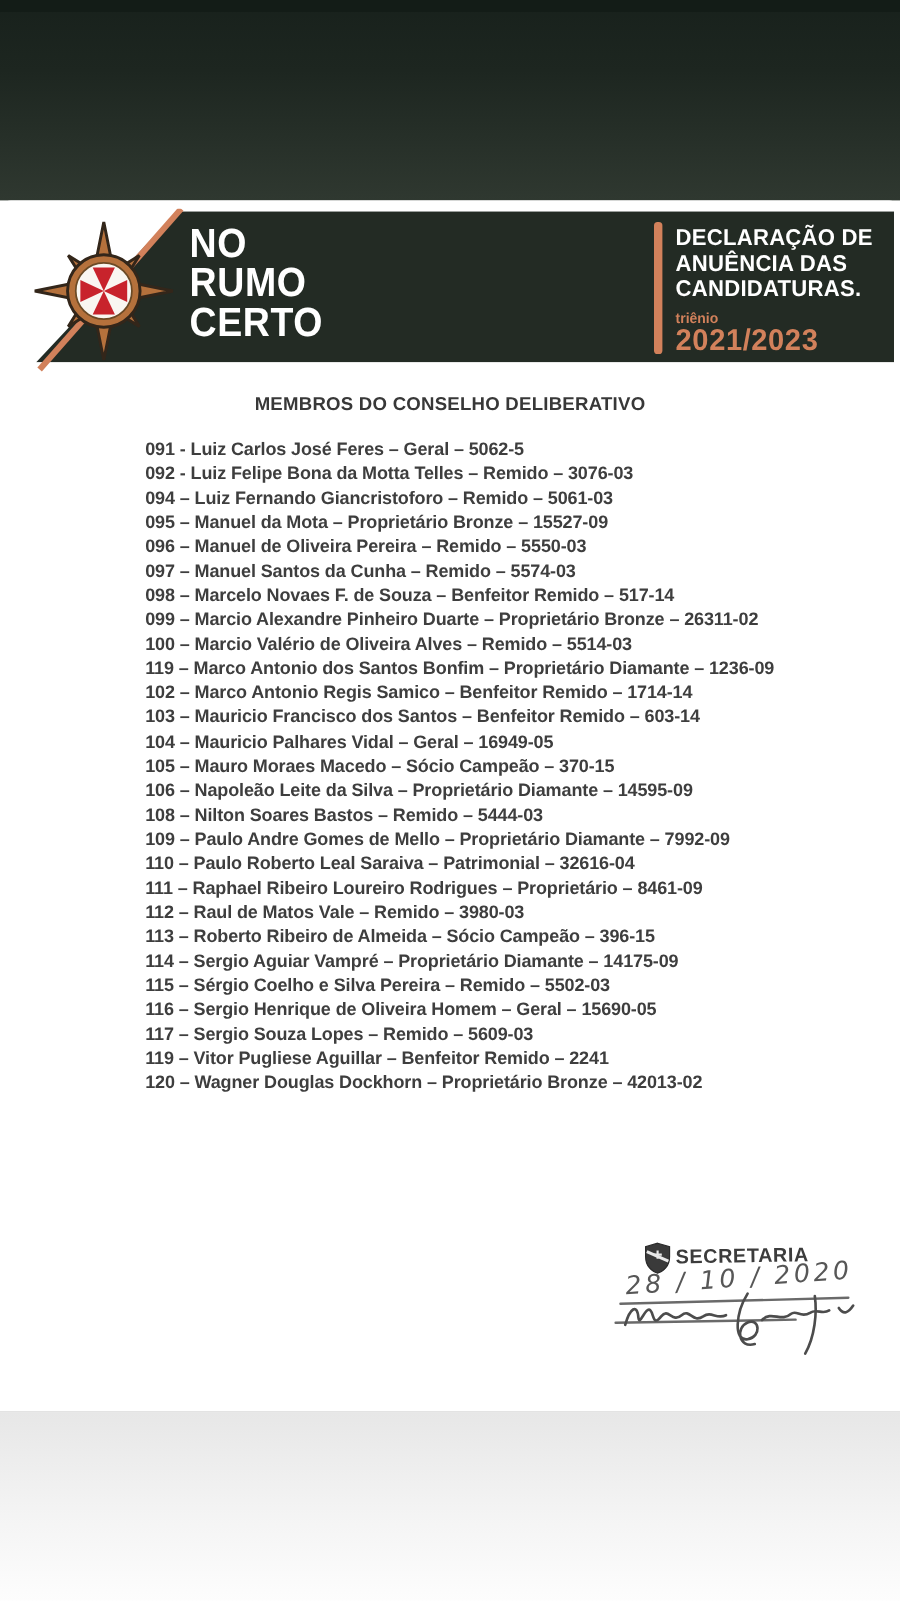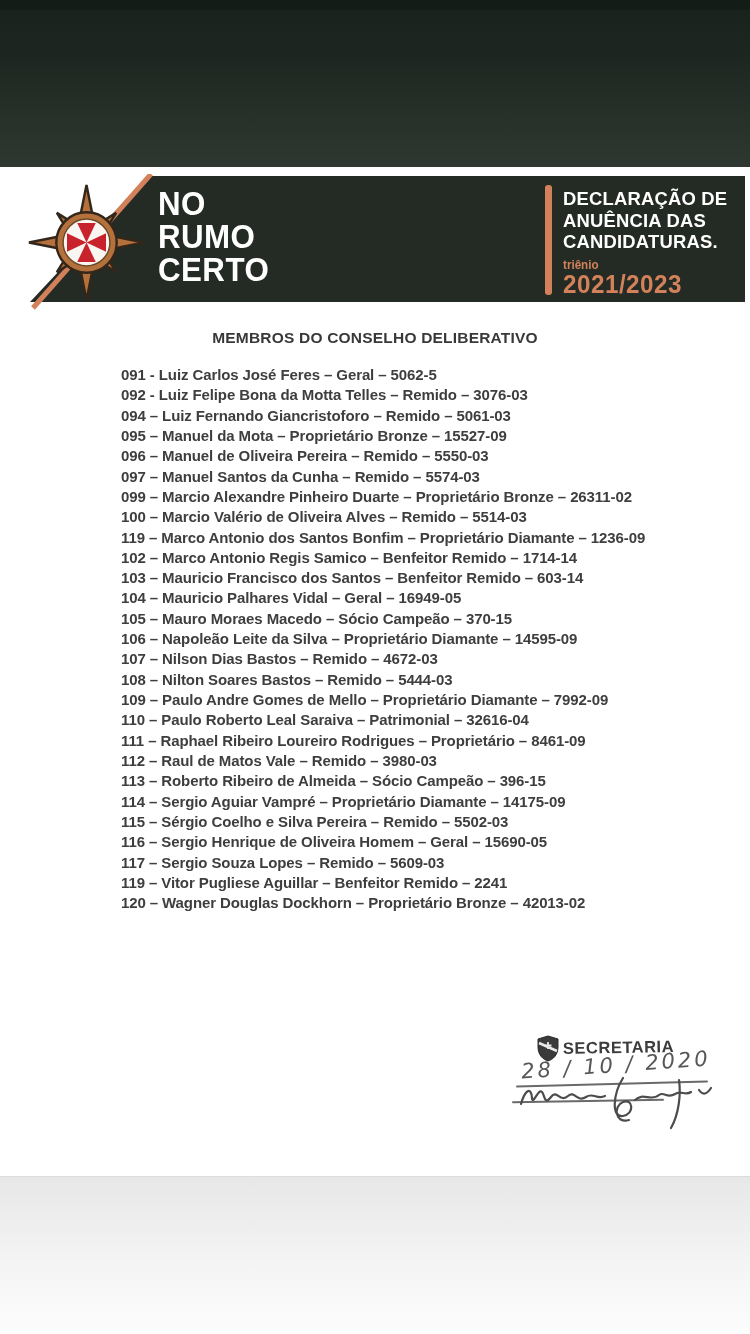--- a/index.html
+++ b/index.html
@@ -145,29 +145,29 @@
 
 <div class="doc-title">MEMBROS DO CONSELHO DELIBERATIVO</div>
 
 <div class="member-list">
   <div class="member-row">091 - Luiz Carlos José Feres – Geral – 5062-5</div>
   <div class="member-row">092 - Luiz Felipe Bona da Motta Telles – Remido – 3076-03</div>
   <div class="member-row">094 – Luiz Fernando Giancristoforo – Remido – 5061-03</div>
   <div class="member-row">095 – Manuel da Mota – Proprietário Bronze – 15527-09</div>
   <div class="member-row">096 – Manuel de Oliveira Pereira – Remido – 5550-03</div>
   <div class="member-row">097 – Manuel Santos da Cunha – Remido – 5574-03</div>
+  <div class="member-row">098 – Marcelo Novaes F. de Souza – Benfeitor Remido – 517-14</div>
   <div class="member-row">099 – Marcio Alexandre Pinheiro Duarte – Proprietário Bronze – 26311-02</div>
   <div class="member-row">100 – Marcio Valério de Oliveira Alves – Remido – 5514-03</div>
   <div class="member-row">119 – Marco Antonio dos Santos Bonfim – Proprietário Diamante – 1236-09</div>
   <div class="member-row">102 – Marco Antonio Regis Samico – Benfeitor Remido – 1714-14</div>
   <div class="member-row">103 – Mauricio Francisco dos Santos – Benfeitor Remido – 603-14</div>
   <div class="member-row">104 – Mauricio Palhares Vidal – Geral – 16949-05</div>
   <div class="member-row">105 – Mauro Moraes Macedo – Sócio Campeão – 370-15</div>
   <div class="member-row">106 – Napoleão Leite da Silva – Proprietário Diamante – 14595-09</div>
-  <div class="member-row">107 – Nilson Dias Bastos – Remido – 4672-03</div>
   <div class="member-row">108 – Nilton Soares Bastos – Remido – 5444-03</div>
   <div class="member-row">109 – Paulo Andre Gomes de Mello – Proprietário Diamante – 7992-09</div>
   <div class="member-row">110 – Paulo Roberto Leal Saraiva – Patrimonial – 32616-04</div>
   <div class="member-row">111 – Raphael Ribeiro Loureiro Rodrigues – Proprietário – 8461-09</div>
   <div class="member-row">112 – Raul de Matos Vale – Remido – 3980-03</div>
   <div class="member-row">113 – Roberto Ribeiro de Almeida – Sócio Campeão – 396-15</div>
   <div class="member-row">114 – Sergio Aguiar Vampré – Proprietário Diamante – 14175-09</div>
   <div class="member-row">115 – Sérgio Coelho e Silva Pereira – Remido – 5502-03</div>
   <div class="member-row">116 – Sergio Henrique de Oliveira Homem – Geral – 15690-05</div>
   <div class="member-row">117 – Sergio Souza Lopes – Remido – 5609-03</div>

